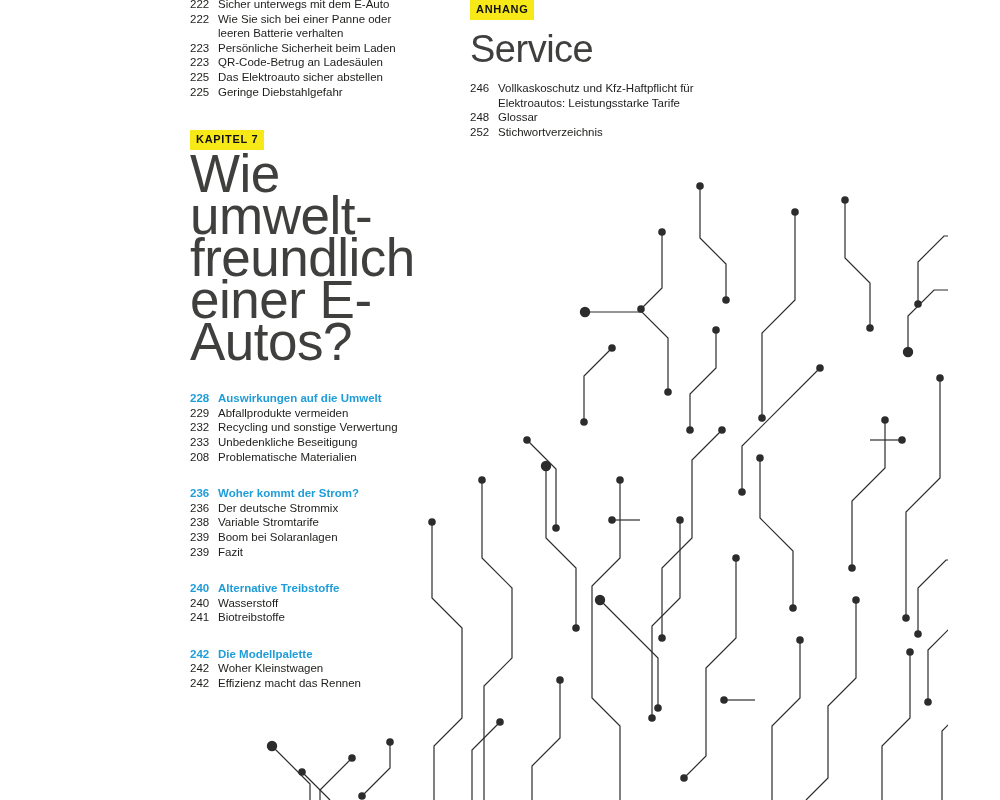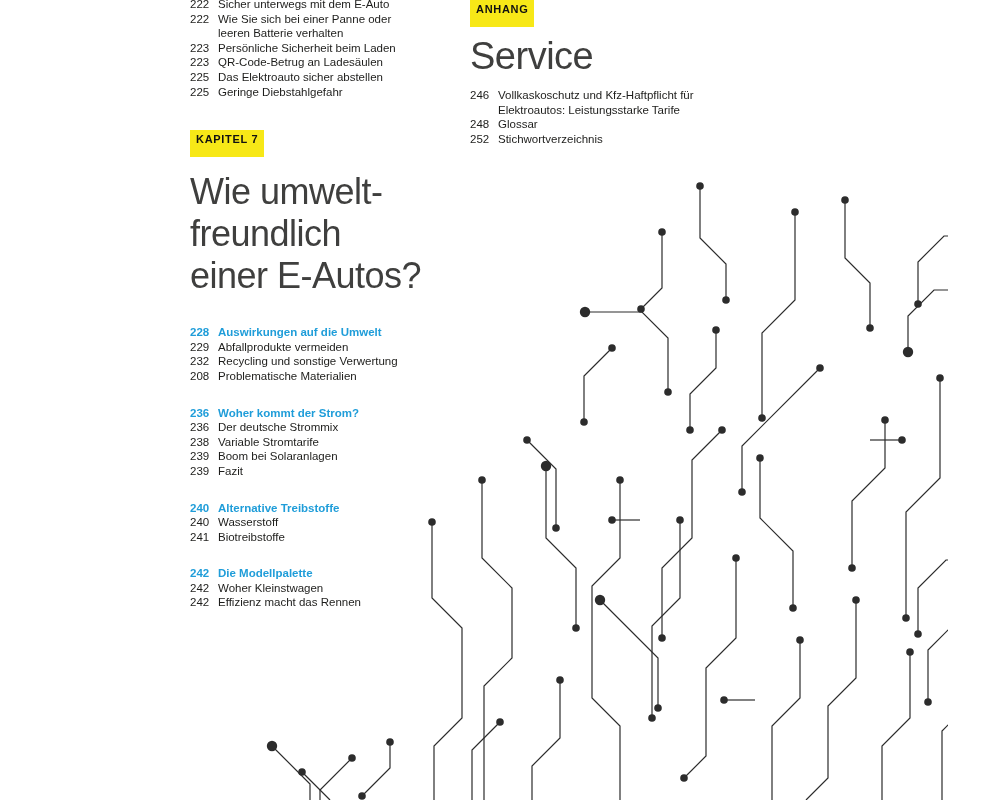--- a/index.html
+++ b/index.html
@@ -22,29 +22,29 @@
   .row { display:flex; font-size:11.5px; line-height:14.6px; }
   .num { width:28px; flex:none; }
   .lbl { flex:1; }
   .row.head { color:var(--section_blue,#1f9dd9); font-weight:bold; }
 
   .badge {
     display:inline-block;
     background:var(--badge_yellow,#f7e817);
     color:#111;
     font-size:11px; font-weight:bold; letter-spacing:.7px;
-    padding:3px 6px 12px 6px;
+    padding:3px 6px 5px 6px;
   }
   .badge.kapitel { margin-top:31px; }
 
   .big-title {
-    font-size:36px; font-weight:300;
+    font-size:53px; font-weight:300;
     color:var(--heading_gray,#3f3f3e);
     line-height:42px; letter-spacing:-0.5px;
-    margin-top:14px;
+    margin-top:3px;
   }
   .big-title span { display:block; }
 
   .big-title.service { font-size:38px; line-height:42px; margin-top:8px; margin-bottom:11px; }
 
   .section { margin-top:22px; }
   .section.first { margin-top:28px; }
 </style>
 </head>
 <body>
@@ -197,20 +197,24 @@
       </div>
       <div class="row">
         <span class="num">229</span>
         <span class="lbl">Abfallprodukte vermeiden</span>
       </div>
       <div class="row">
         <span class="num">232</span>
         <span class="lbl">Recycling und sonstige Verwertung</span>
       </div>
       <div class="row">
+        <span class="num">233</span>
+        <span class="lbl">Unbedenkliche Beseitigung</span>
+      </div>
+      <div class="row">
         <span class="num">208</span>
         <span class="lbl">Problematische Materialien</span>
       </div>
     </div>
 
     
     <div class="section">
       <div class="row head">
         <span class="num">236</span>
         <span class="lbl">Woher kommt der Strom?</span>

